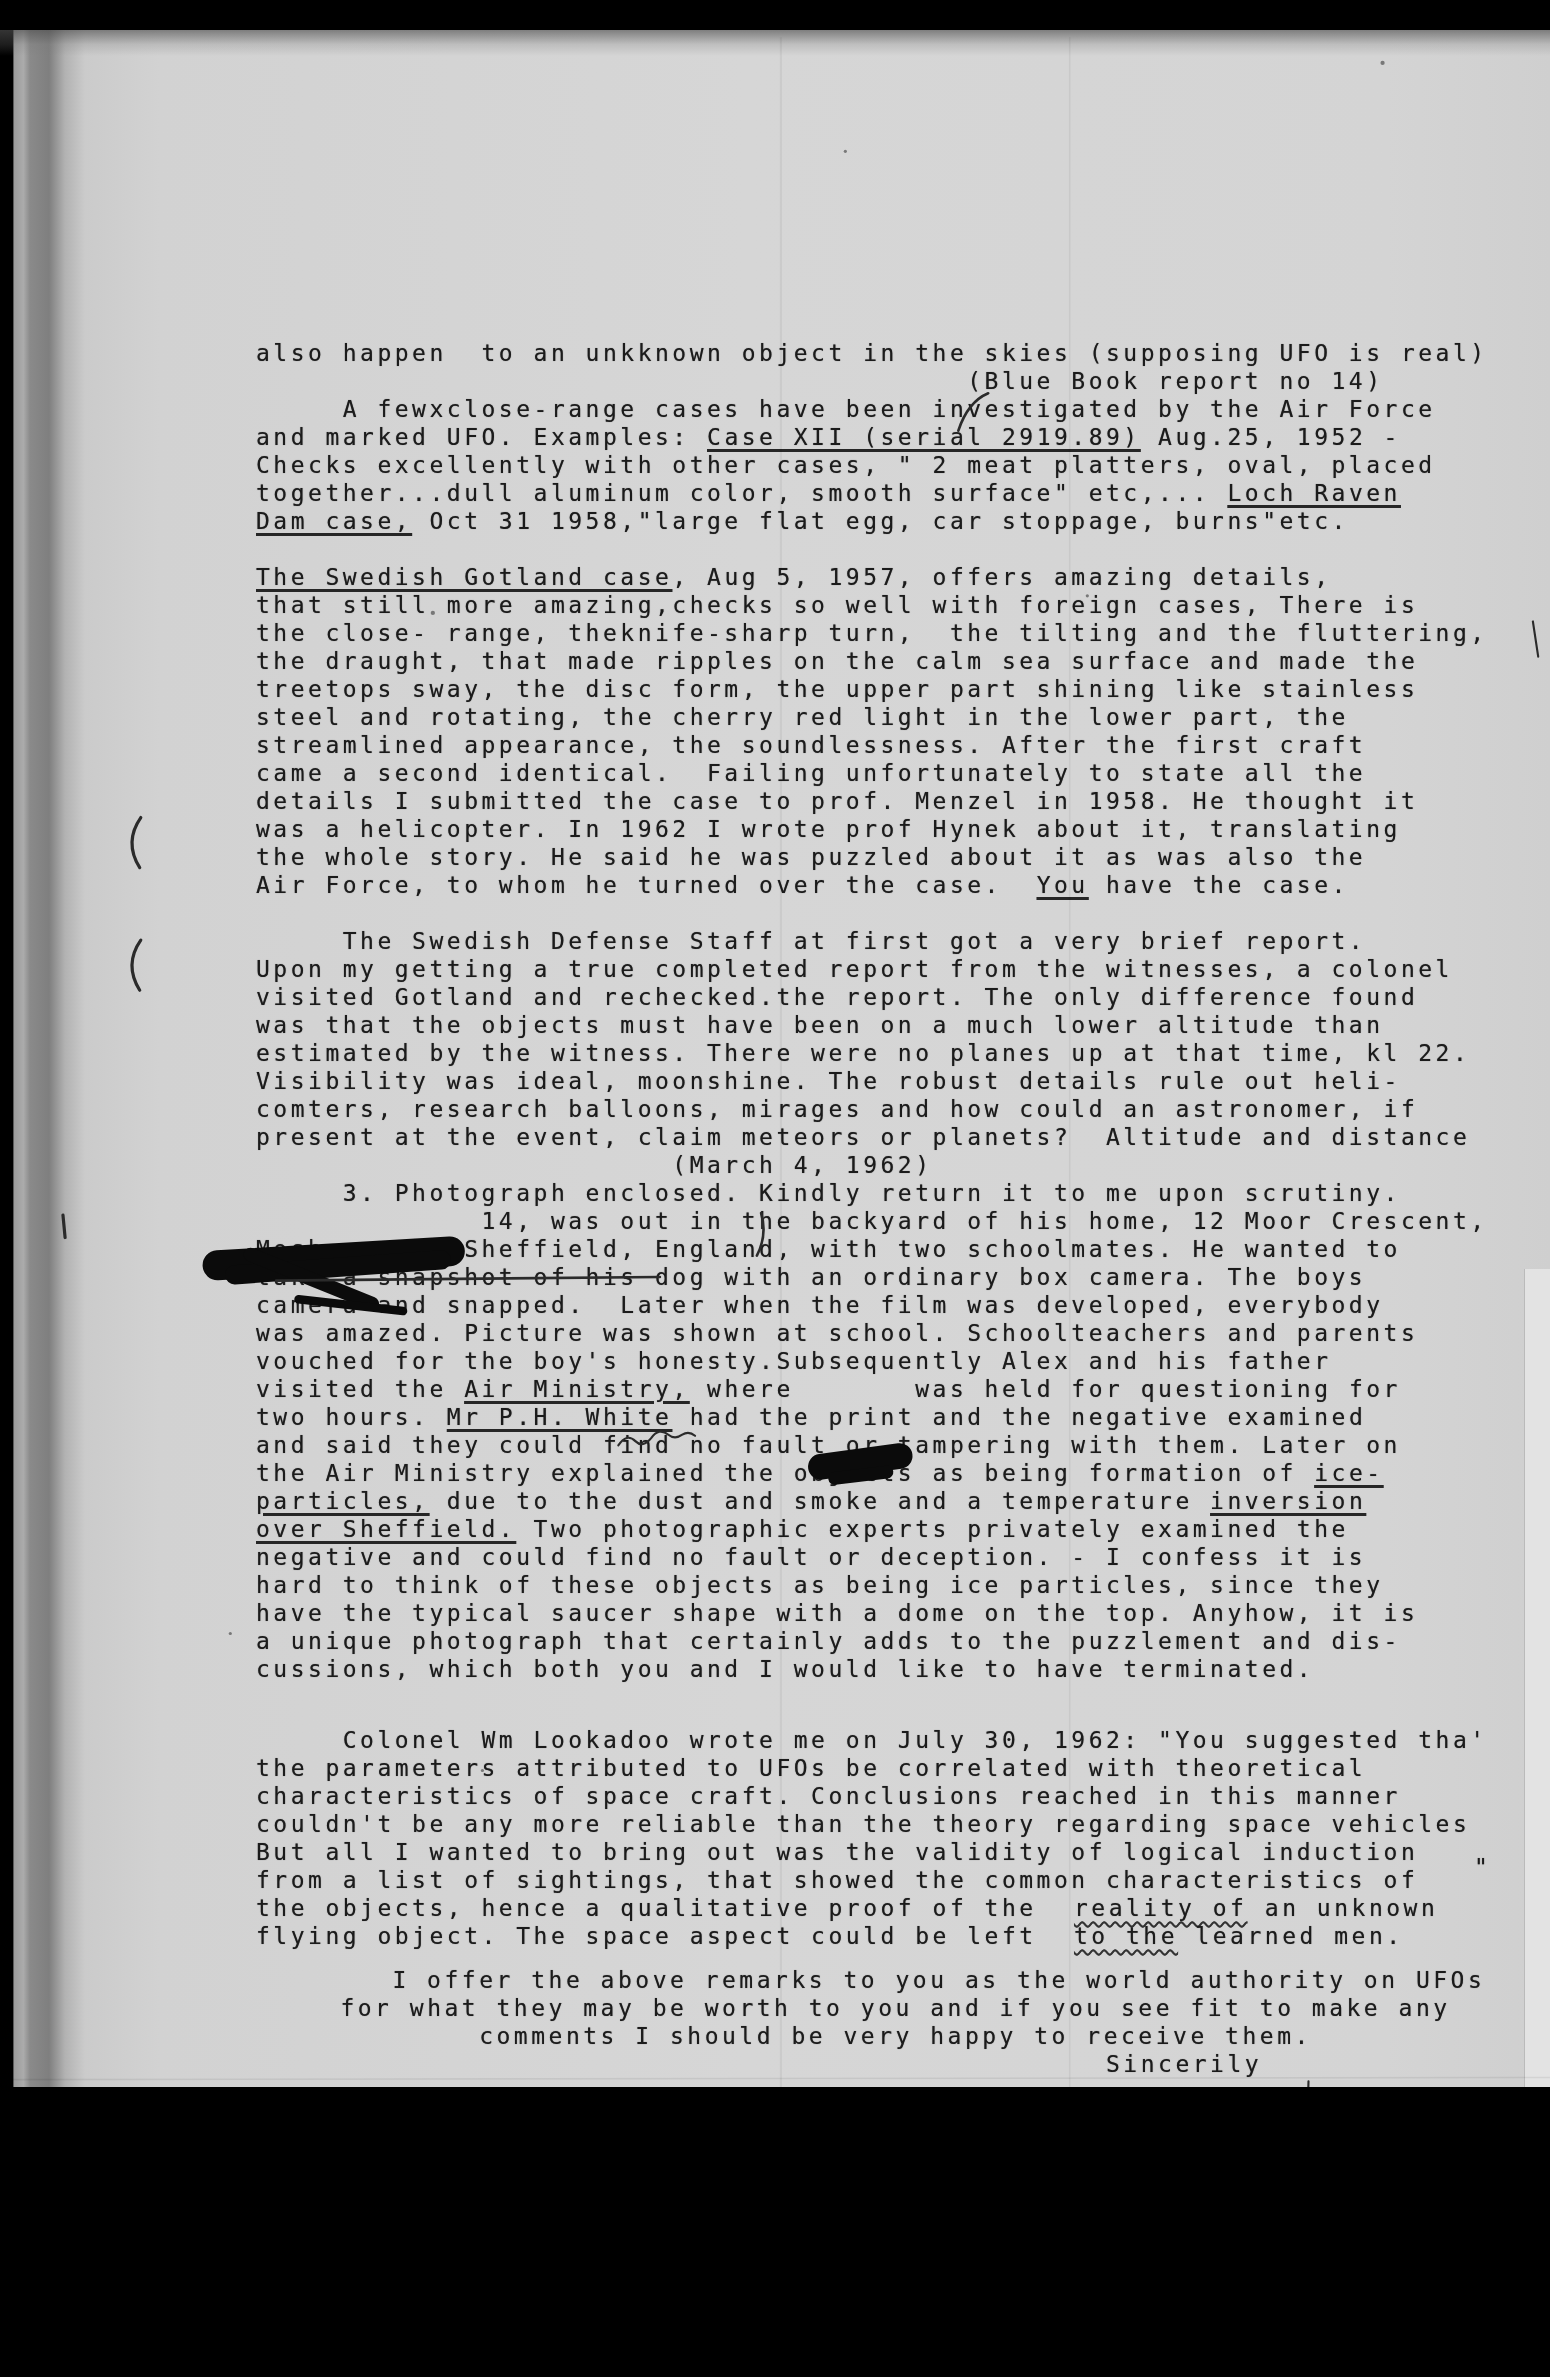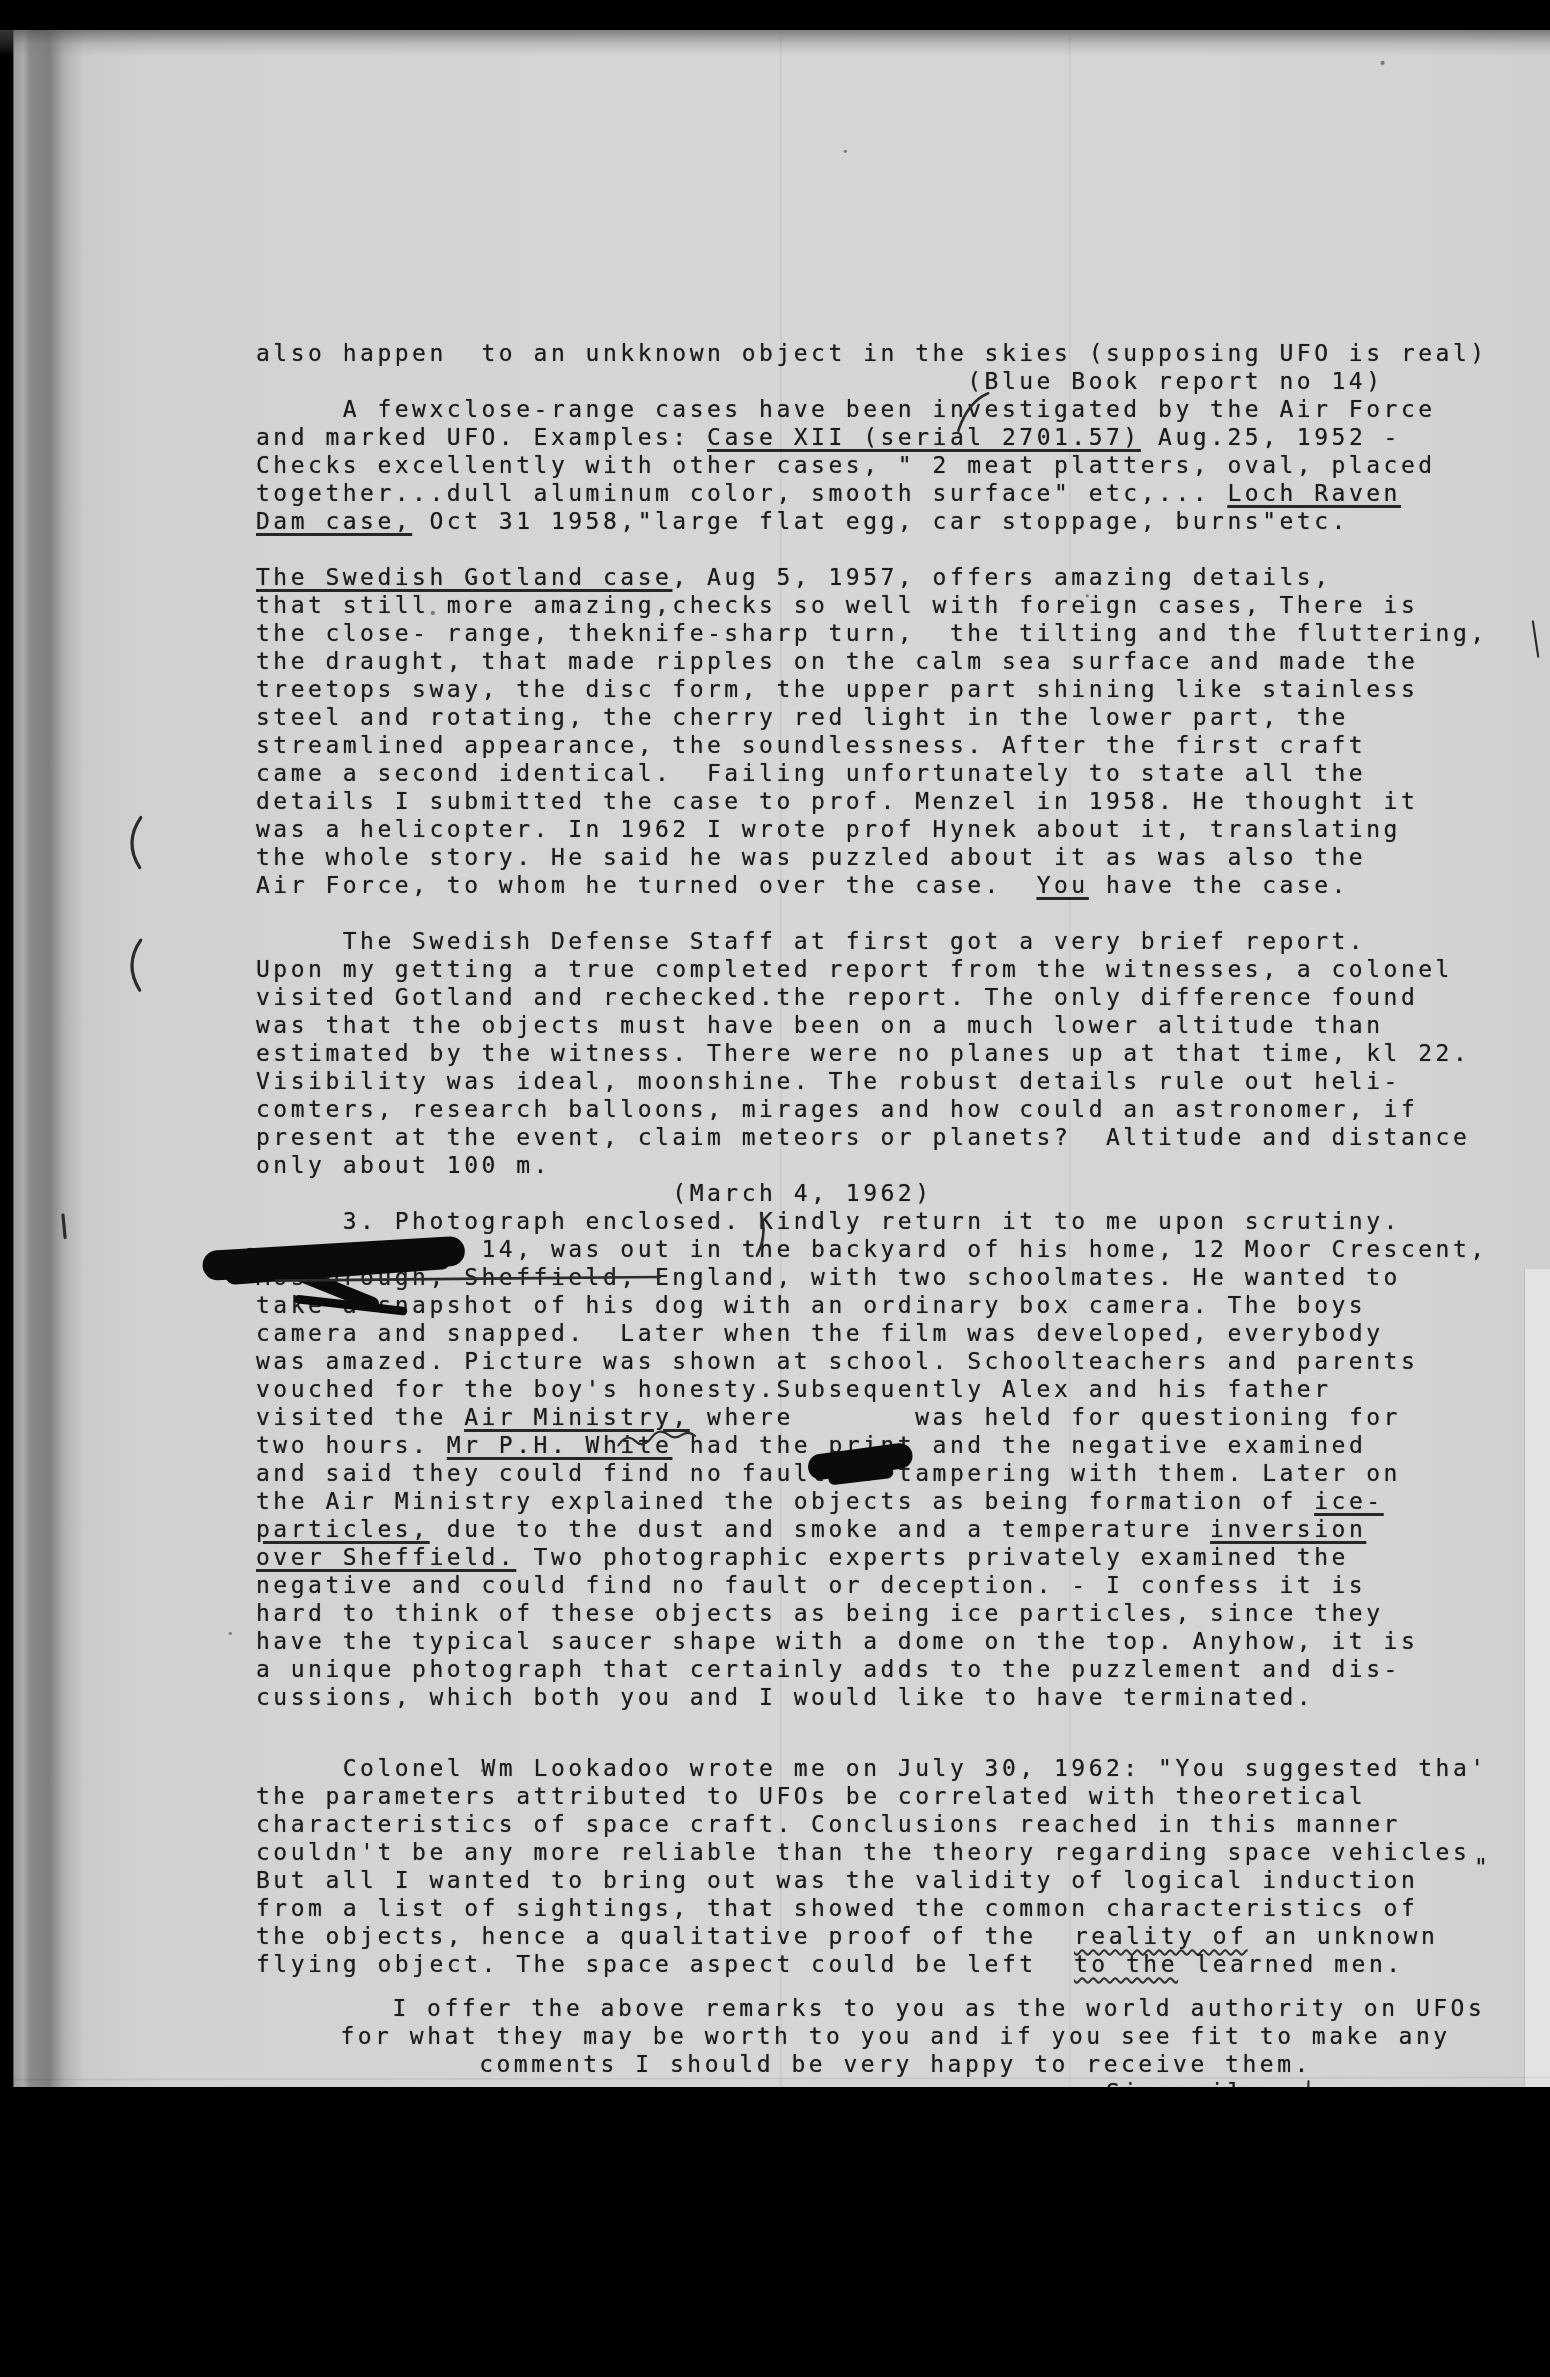--- a/index.html
+++ b/index.html
@@ -39,21 +39,21 @@
   <div class="layer" id="top-edge-shade"></div>
   <div class="layer" id="right-sliver"></div>
   <div class="layer" id="corner-black"></div>
   <div class="layer" id="bottom-black"></div>
 
   <div id="typed-text">
       <div class="para" style="margin-top: 0px;">
         <div class="tline"><span>also happen  to an unkknown object in the skies (supposing UFO is real)</span></div>
         <div class="tline"><span>                                         (Blue Book report no 14)</span></div>
         <div class="tline"><span>     A fewxclose-range cases have been investigated by the Air Force</span></div>
-        <div class="tline"><span>and marked UFO. Examples: </span><span class="u">Case XII (serial 2701.57)</span><span> Aug.25, 1952 -</span></div>
+        <div class="tline"><span>and marked UFO. Examples: </span><span class="u">Case XII (serial 2919.89)</span><span> Aug.25, 1952 -</span></div>
         <div class="tline"><span>Checks excellently with other cases, " 2 meat platters, oval, placed</span></div>
         <div class="tline"><span>together...dull aluminum color, smooth surface" etc,... </span><span class="u">Loch Raven</span></div>
         <div class="tline"><span class="u">Dam case,</span><span> Oct 31 1958,"large flat egg, car stoppage, burns"etc.</span></div>
       </div>
       <div class="para" style="margin-top: 28px;">
         <div class="tline"><span class="u">The Swedish Gotland case</span><span>, Aug 5, 1957, offers amazing details,</span></div>
         <div class="tline"><span>that still more amazing,checks so well with foreign cases, There is</span></div>
         <div class="tline"><span>the close- range, theknife-sharp turn,  the tilting and the fluttering,</span></div>
         <div class="tline"><span>the draught, that made ripples on the calm sea surface and made the</span></div>
         <div class="tline"><span>treetops sway, the disc form, the upper part shining like stainless</span></div>
@@ -67,21 +67,20 @@
       </div>
       <div class="para" style="margin-top: 28px;">
         <div class="tline"><span>     The Swedish Defense Staff at first got a very brief report.</span></div>
         <div class="tline"><span>Upon my getting a true completed report from the witnesses, a colonel</span></div>
         <div class="tline"><span>visited Gotland and rechecked.the report. The only difference found</span></div>
         <div class="tline"><span>was that the objects must have been on a much lower altitude than</span></div>
         <div class="tline"><span>estimated by the witness. There were no planes up at that time, kl 22.</span></div>
         <div class="tline"><span>Visibility was ideal, moonshine. The robust details rule out heli-</span></div>
         <div class="tline"><span>comters, research balloons, mirages and how could an astronomer, if</span></div>
         <div class="tline"><span>present at the event, claim meteors or planets?  Altitude and distance</span></div>
-        <div class="tline"><span>only about 100 m.</span></div>
       </div>
       <div class="para" style="margin-top: 0px;">
         <div class="tline"><span>                        (March 4, 1962)</span></div>
       </div>
       <div class="para" style="margin-top: 0px;">
         <div class="tline"><span>     3. Photograph enclosed. Kindly return it to me upon scrutiny.</span></div>
         <div class="tline"><span>             14, was out in the backyard of his home, 12 Moor Crescent,</span></div>
         <div class="tline"><span>Mosborough, Sheffield, England, with two schoolmates. He wanted to</span></div>
         <div class="tline"><span>take a snapshot of his dog with an ordinary box camera. The boys</span></div>
         <div class="tline"><span>camera and snapped.  Later when the film was developed, everybody</span></div>

